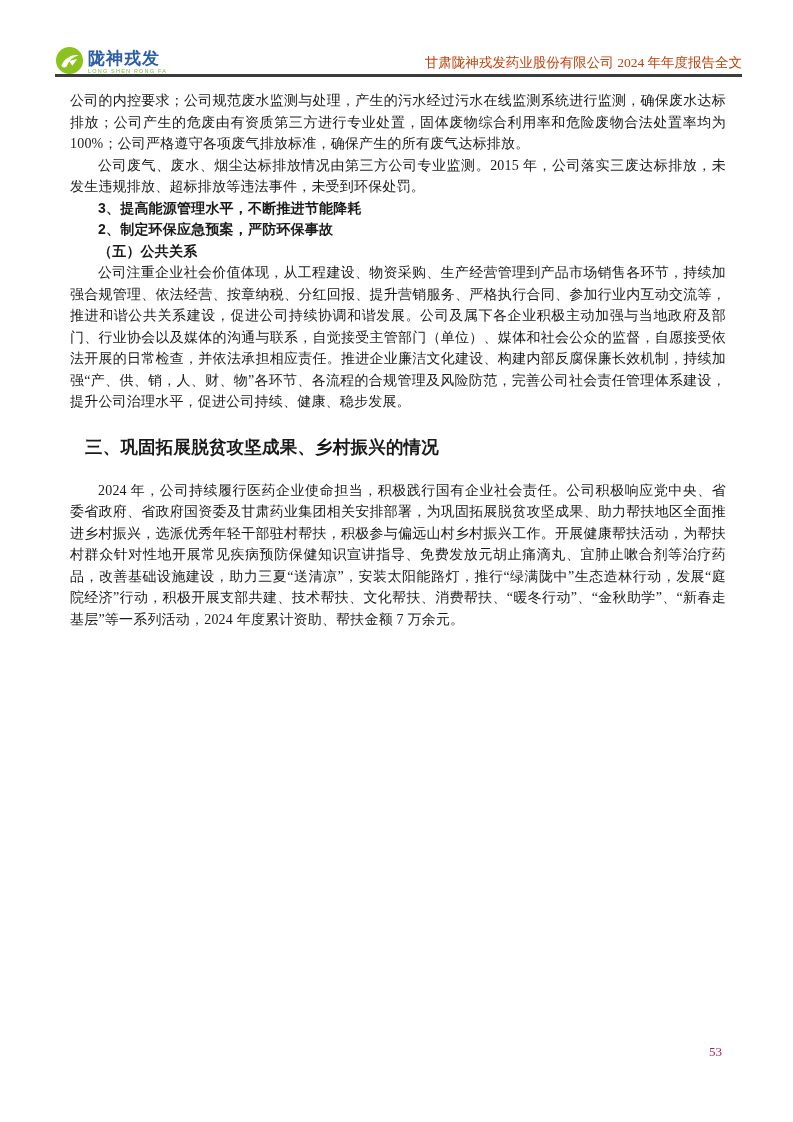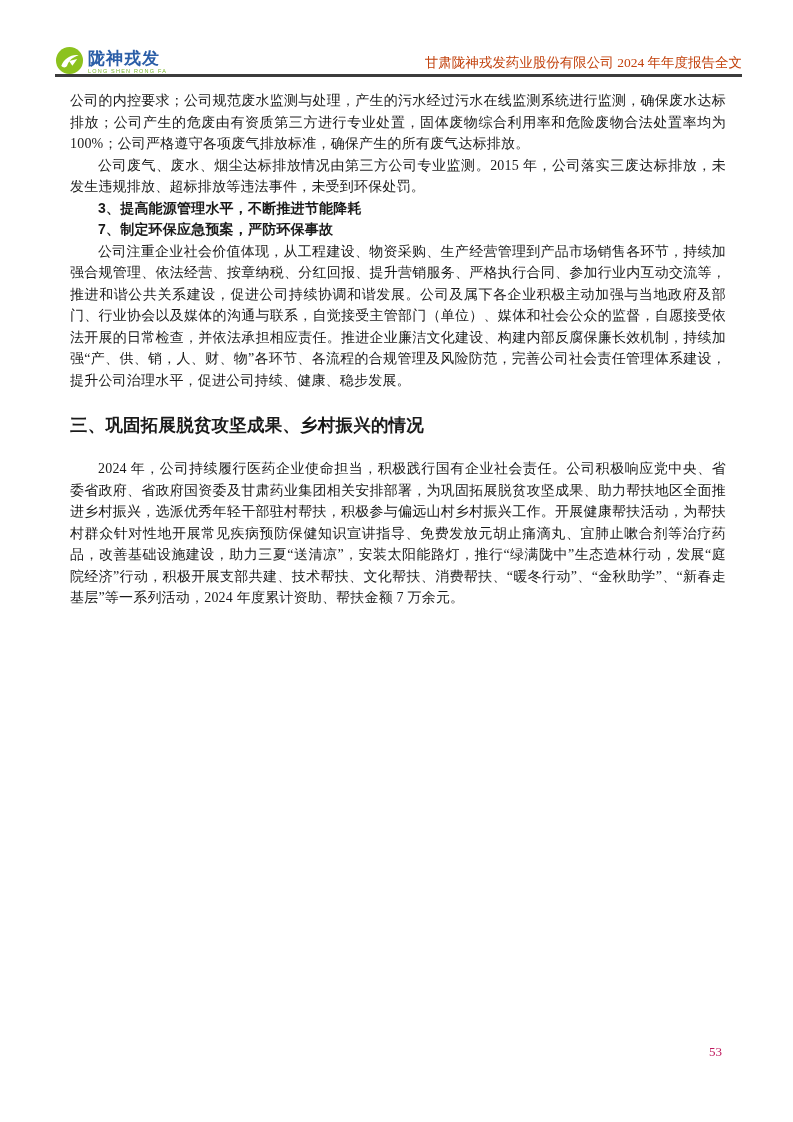--- a/index.html
+++ b/index.html
@@ -77,21 +77,21 @@
     font-weight: bold;
     text-indent: 2em;
     line-height: 21.5px;
     text-align: left;
   }
   .chapter-heading {
     font-family: "Liberation Sans", "DejaVu Sans", sans-serif;
     font-size: 17.5px;
     font-weight: bold;
     line-height: 25px;
-    margin: 22px 0 20px 0;
+    margin: 22px 0 20px 15px;
     text-align: left;
   }
   
   .page-number {
     position: absolute;
     right: 71px;
     bottom: 62px;
     font-size: 13px;
     color: #be185d;
   }
@@ -114,21 +114,22 @@
       </div>
     </div>
     <div class="header-title">甘肃陇神戎发药业股份有限公司 2024 年年度报告全文</div>
   </header>
   <div class="header-rule"></div>
 
   <main class="content">
     <p class="para no-indent">公司的内控要求；公司规范废水监测与处理，产生的污水经过污水在线监测系统进行监测，确保废水达标排放；公司产生的危废由有资质第三方进行专业处置，固体废物综合利用率和危险废物合法处置率均为 100%；公司严格遵守各项废气排放标准，确保产生的所有废气达标排放。</p>
     <p class="para">公司废气、废水、烟尘达标排放情况由第三方公司专业监测。2015 年，公司落实三废达标排放，未发生违规排放、超标排放等违法事件，未受到环保处罚。</p>
     <h4 class="sub-heading">3、提高能源管理水平，不断推进节能降耗</h4>
-    <h4 class="sub-heading">7、制定环保应急预案，严防环保事故</h4>
+    <h4 class="sub-heading">2、制定环保应急预案，严防环保事故</h4>
+    <h4 class="sub-heading">（五）公共关系</h4>
     <p class="para">公司注重企业社会价值体现，从工程建设、物资采购、生产经营管理到产品市场销售各环节，持续加强合规管理、依法经营、按章纳税、分红回报、提升营销服务、严格执行合同、参加行业内互动交流等，推进和谐公共关系建设，促进公司持续协调和谐发展。公司及属下各企业积极主动加强与当地政府及部门、行业协会以及媒体的沟通与联系，自觉接受主管部门（单位）、媒体和社会公众的监督，自愿接受依法开展的日常检查，并依法承担相应责任。推进企业廉洁文化建设、构建内部反腐保廉长效机制，持续加强“产、供、销，人、财、物”各环节、各流程的合规管理及风险防范，完善公司社会责任管理体系建设，提升公司治理水平，促进公司持续、健康、稳步发展。</p>
     <h2 class="chapter-heading">三、巩固拓展脱贫攻坚成果、乡村振兴的情况</h2>
     <p class="para">2024 年，公司持续履行医药企业使命担当，积极践行国有企业社会责任。公司积极响应党中央、省委省政府、省政府国资委及甘肃药业集团相关安排部署，为巩固拓展脱贫攻坚成果、助力帮扶地区全面推进乡村振兴，选派优秀年轻干部驻村帮扶，积极参与偏远山村乡村振兴工作。开展健康帮扶活动，为帮扶村群众针对性地开展常见疾病预防保健知识宣讲指导、免费发放元胡止痛滴丸、宜肺止嗽合剂等治疗药品，改善基础设施建设，助力三夏“送清凉”，安装太阳能路灯，推行“绿满陇中”生态造林行动，发展“庭院经济”行动，积极开展支部共建、技术帮扶、文化帮扶、消费帮扶、“暖冬行动”、“金秋助学”、“新春走基层”等一系列活动，2024 年度累计资助、帮扶金额 7 万余元。</p>
   </main>
 
   <div class="page-number">53</div>
 
 </div>
 
 </body></html>

